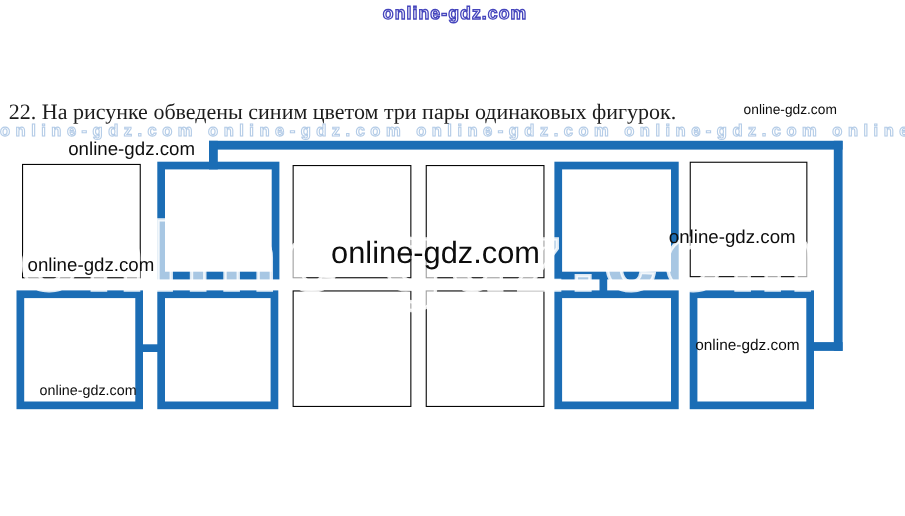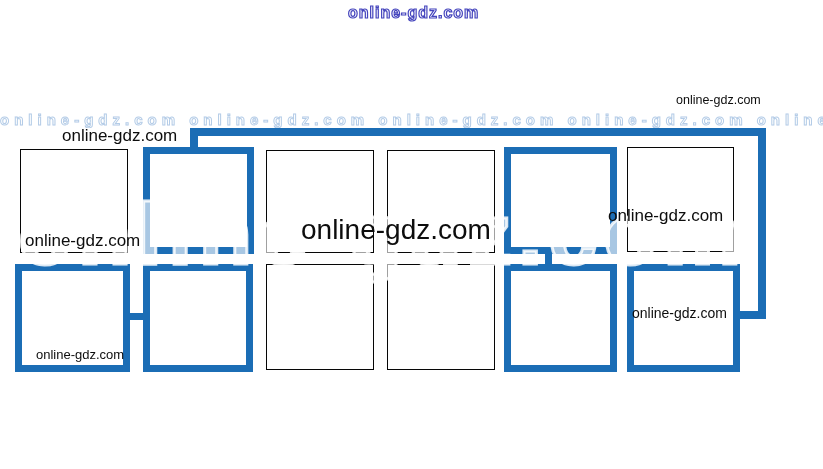--- a/index.html
+++ b/index.html
@@ -75,20 +75,21 @@
     <div class="conn" id="conn-right-bar"></div>
     <div class="conn" id="conn-right-hook"></div>
     <div class="conn" id="conn-h-link"></div>
     <div class="conn" id="conn-col5-link"></div>
   </div>
 
   <div class="txt" id="ghost-row">online-gdz.com online-gdz.com online-gdz.com online-gdz.com online-gdz.com online-gdz.com</div>
   <div class="txt" id="ghost-large">online-gdz.com</div>
 
   <div class="txt" id="top-watermark">online-gdz.com</div>
+  <div class="txt" id="task-title">22. На рисунке обведены синим цветом три пары одинаковых фигурок.</div>
   <div class="txt" id="title-suffix-watermark">online-gdz.com</div>
   <div class="txt" id="wm-above-figure">online-gdz.com</div>
   <div class="txt" id="wm-box-r1c1">online-gdz.com</div>
   <div class="txt" id="wm-center-large">online-gdz.com</div>
   <div class="txt" id="wm-right-row1">online-gdz.com</div>
   <div class="txt" id="wm-box-r2c6">online-gdz.com</div>
   <div class="txt" id="wm-box-r2c1">online-gdz.com</div>
 
 </div>
 

